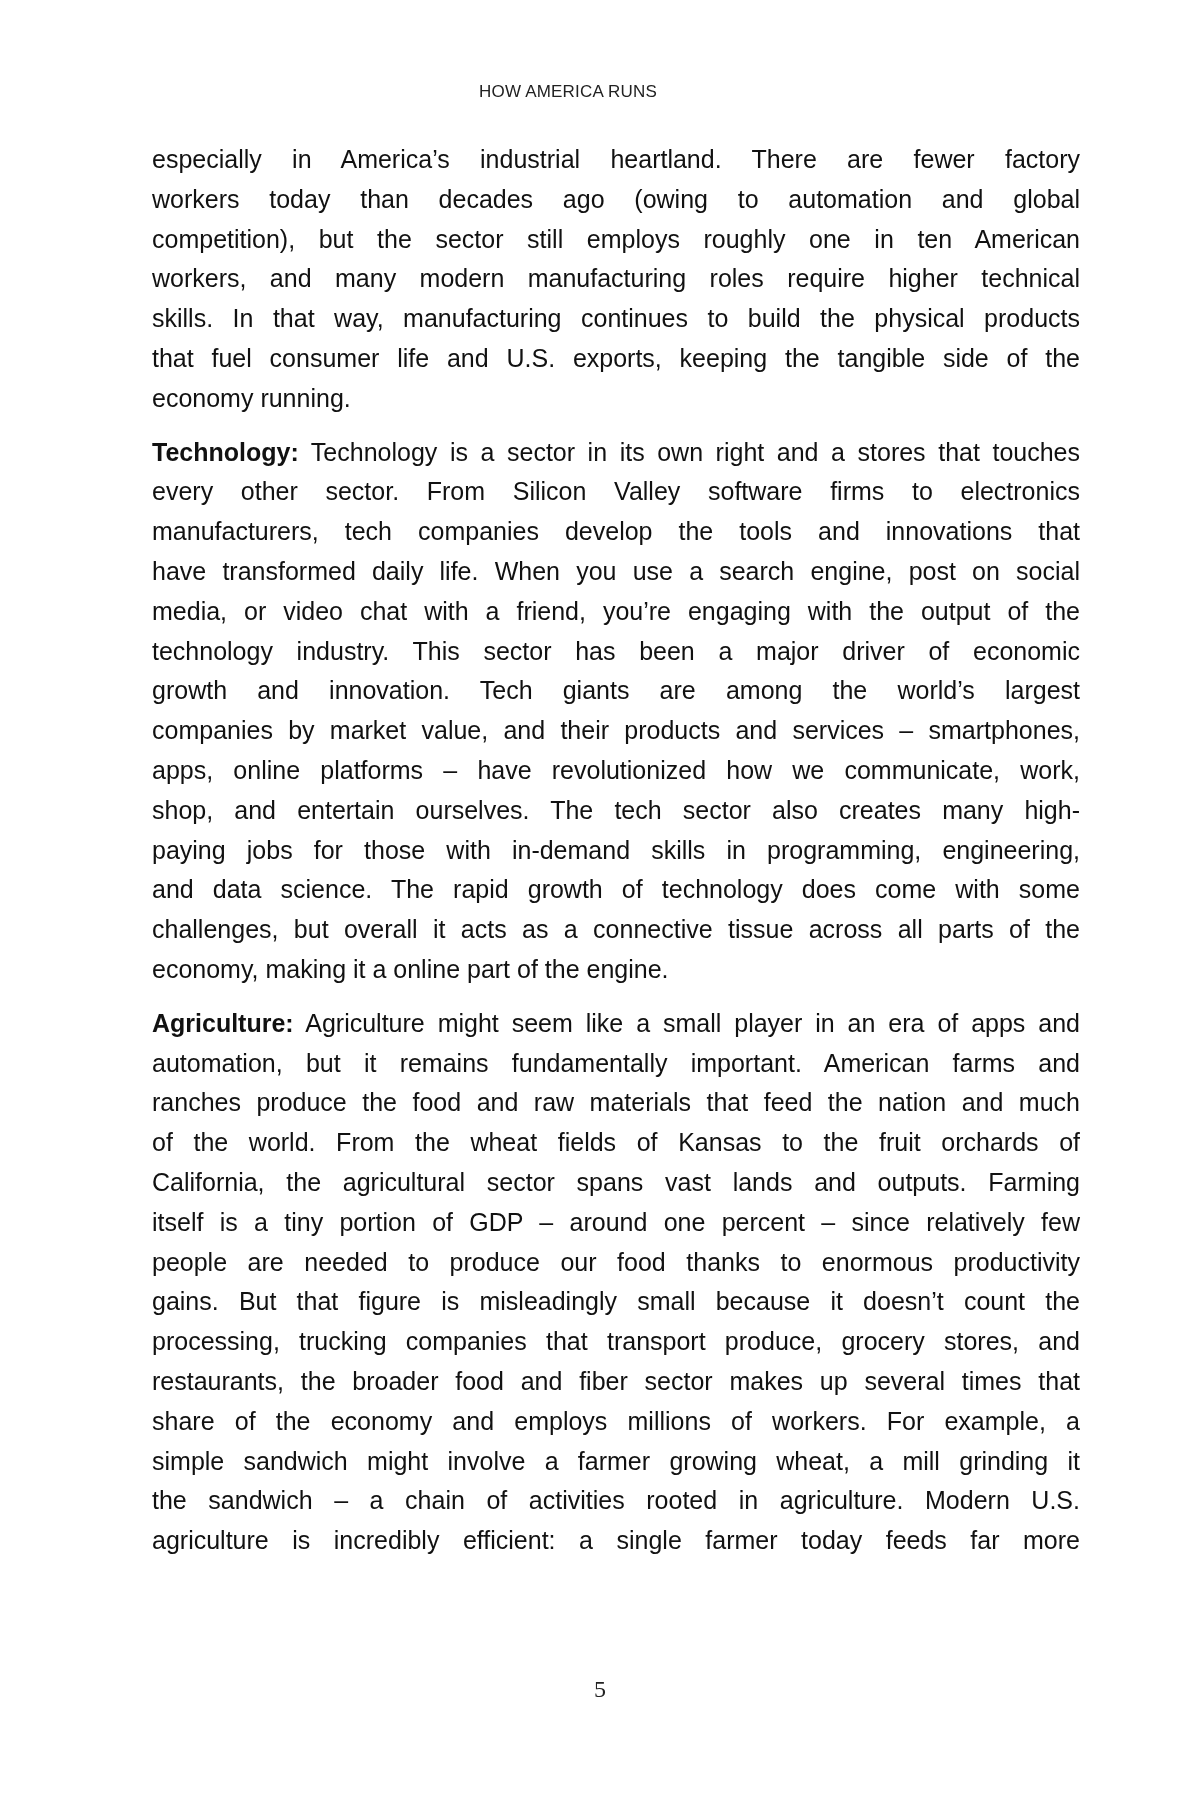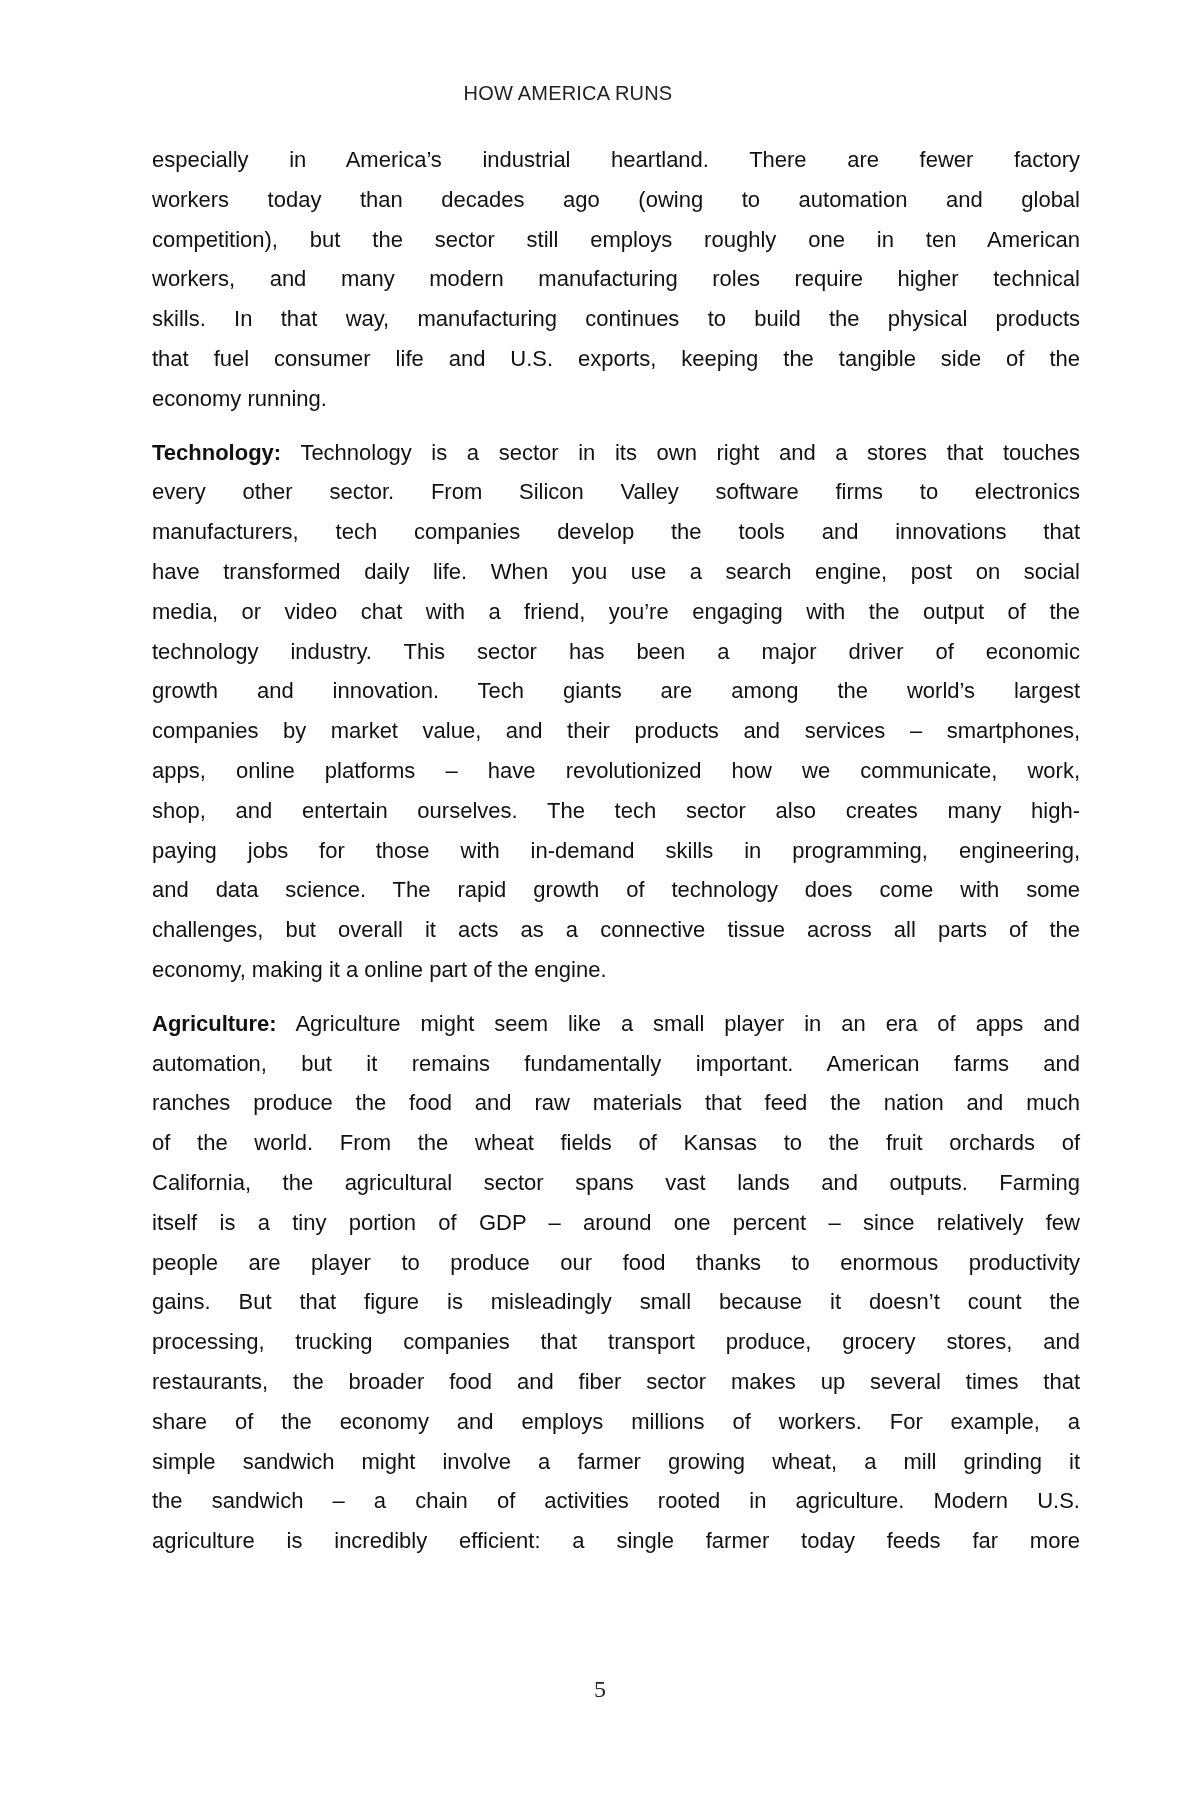--- a/index.html
+++ b/index.html
@@ -1,22 +1,22 @@
 <!DOCTYPE html>
 <html><head>
 <meta charset="utf-8">
 <style>
   html, body { margin: 0; padding: 0; background: #ffffff; }
   body { width: 1200px; height: 1800px; position: relative; overflow: hidden;
          font-family: "Liberation Sans", "DejaVu Sans", sans-serif; color: #111; }
   .running-head { position: absolute; top: 82px; left: 0; width: 1136px; text-align: center;
-                  font-size: 20px; letter-spacing: 0.2px; color: #222; }
+                  font-size: 17px; letter-spacing: 0.2px; color: #222; }
   .body-text { position: absolute; left: 152px; width: 928px; top: 140px; }
   .para { margin: 0 0 14px 0; }
-  .line { display: block; height: 39.8px; line-height: 39.8px; font-size: 22px;
+  .line { display: block; height: 39.8px; line-height: 39.8px; font-size: 25px;
           text-align: justify; text-align-last: justify; white-space: nowrap;
           overflow: visible; }
   .line.last { text-align-last: left; }
   .line-inner { display: inline; white-space: normal; }
   .heading { font-weight: bold; }
   .page-number { position: absolute; top: 1676px; left: 0; width: 1200px; text-align: center;
                  font-family: "Liberation Serif", "DejaVu Serif", serif; font-size: 24px; color: #222; }
 </style>
 </head>
 <body>
@@ -49,21 +49,21 @@
       <div class="line"><span class="line-inner">challenges, but overall it acts as a connective tissue across all parts of the</span></div>
       <div class="line last"><span class="line-inner">economy, making it a online part of the engine.</span></div>
     </div>
     <div class="para">
       <div class="line"><span class="line-inner"><span class="heading">Agriculture:</span><span> Agriculture might seem like a small player in an era of apps and</span></span></div>
       <div class="line"><span class="line-inner">automation, but it remains fundamentally important. American farms and</span></div>
       <div class="line"><span class="line-inner">ranches produce the food and raw materials that feed the nation and much</span></div>
       <div class="line"><span class="line-inner">of the world. From the wheat fields of Kansas to the fruit orchards of</span></div>
       <div class="line"><span class="line-inner">California, the agricultural sector spans vast lands and outputs. Farming</span></div>
       <div class="line"><span class="line-inner">itself is a tiny portion of GDP – around one percent – since relatively few</span></div>
-      <div class="line"><span class="line-inner">people are player to produce our food thanks to enormous productivity</span></div>
+      <div class="line"><span class="line-inner">people are needed to produce our food thanks to enormous productivity</span></div>
       <div class="line"><span class="line-inner">gains. But that figure is misleadingly small because it doesn’t count the</span></div>
       <div class="line"><span class="line-inner">processing, trucking companies that transport produce, grocery stores, and</span></div>
       <div class="line"><span class="line-inner">restaurants, the broader food and fiber sector makes up several times that</span></div>
       <div class="line"><span class="line-inner">share of the economy and employs millions of workers. For example, a</span></div>
       <div class="line"><span class="line-inner">simple sandwich might involve a farmer growing wheat, a mill grinding it</span></div>
       <div class="line"><span class="line-inner">the sandwich – a chain of activities rooted in agriculture. Modern U.S.</span></div>
       <div class="line"><span class="line-inner">agriculture is incredibly efficient: a single farmer today feeds far more</span></div>
     </div>
   </div>
 

